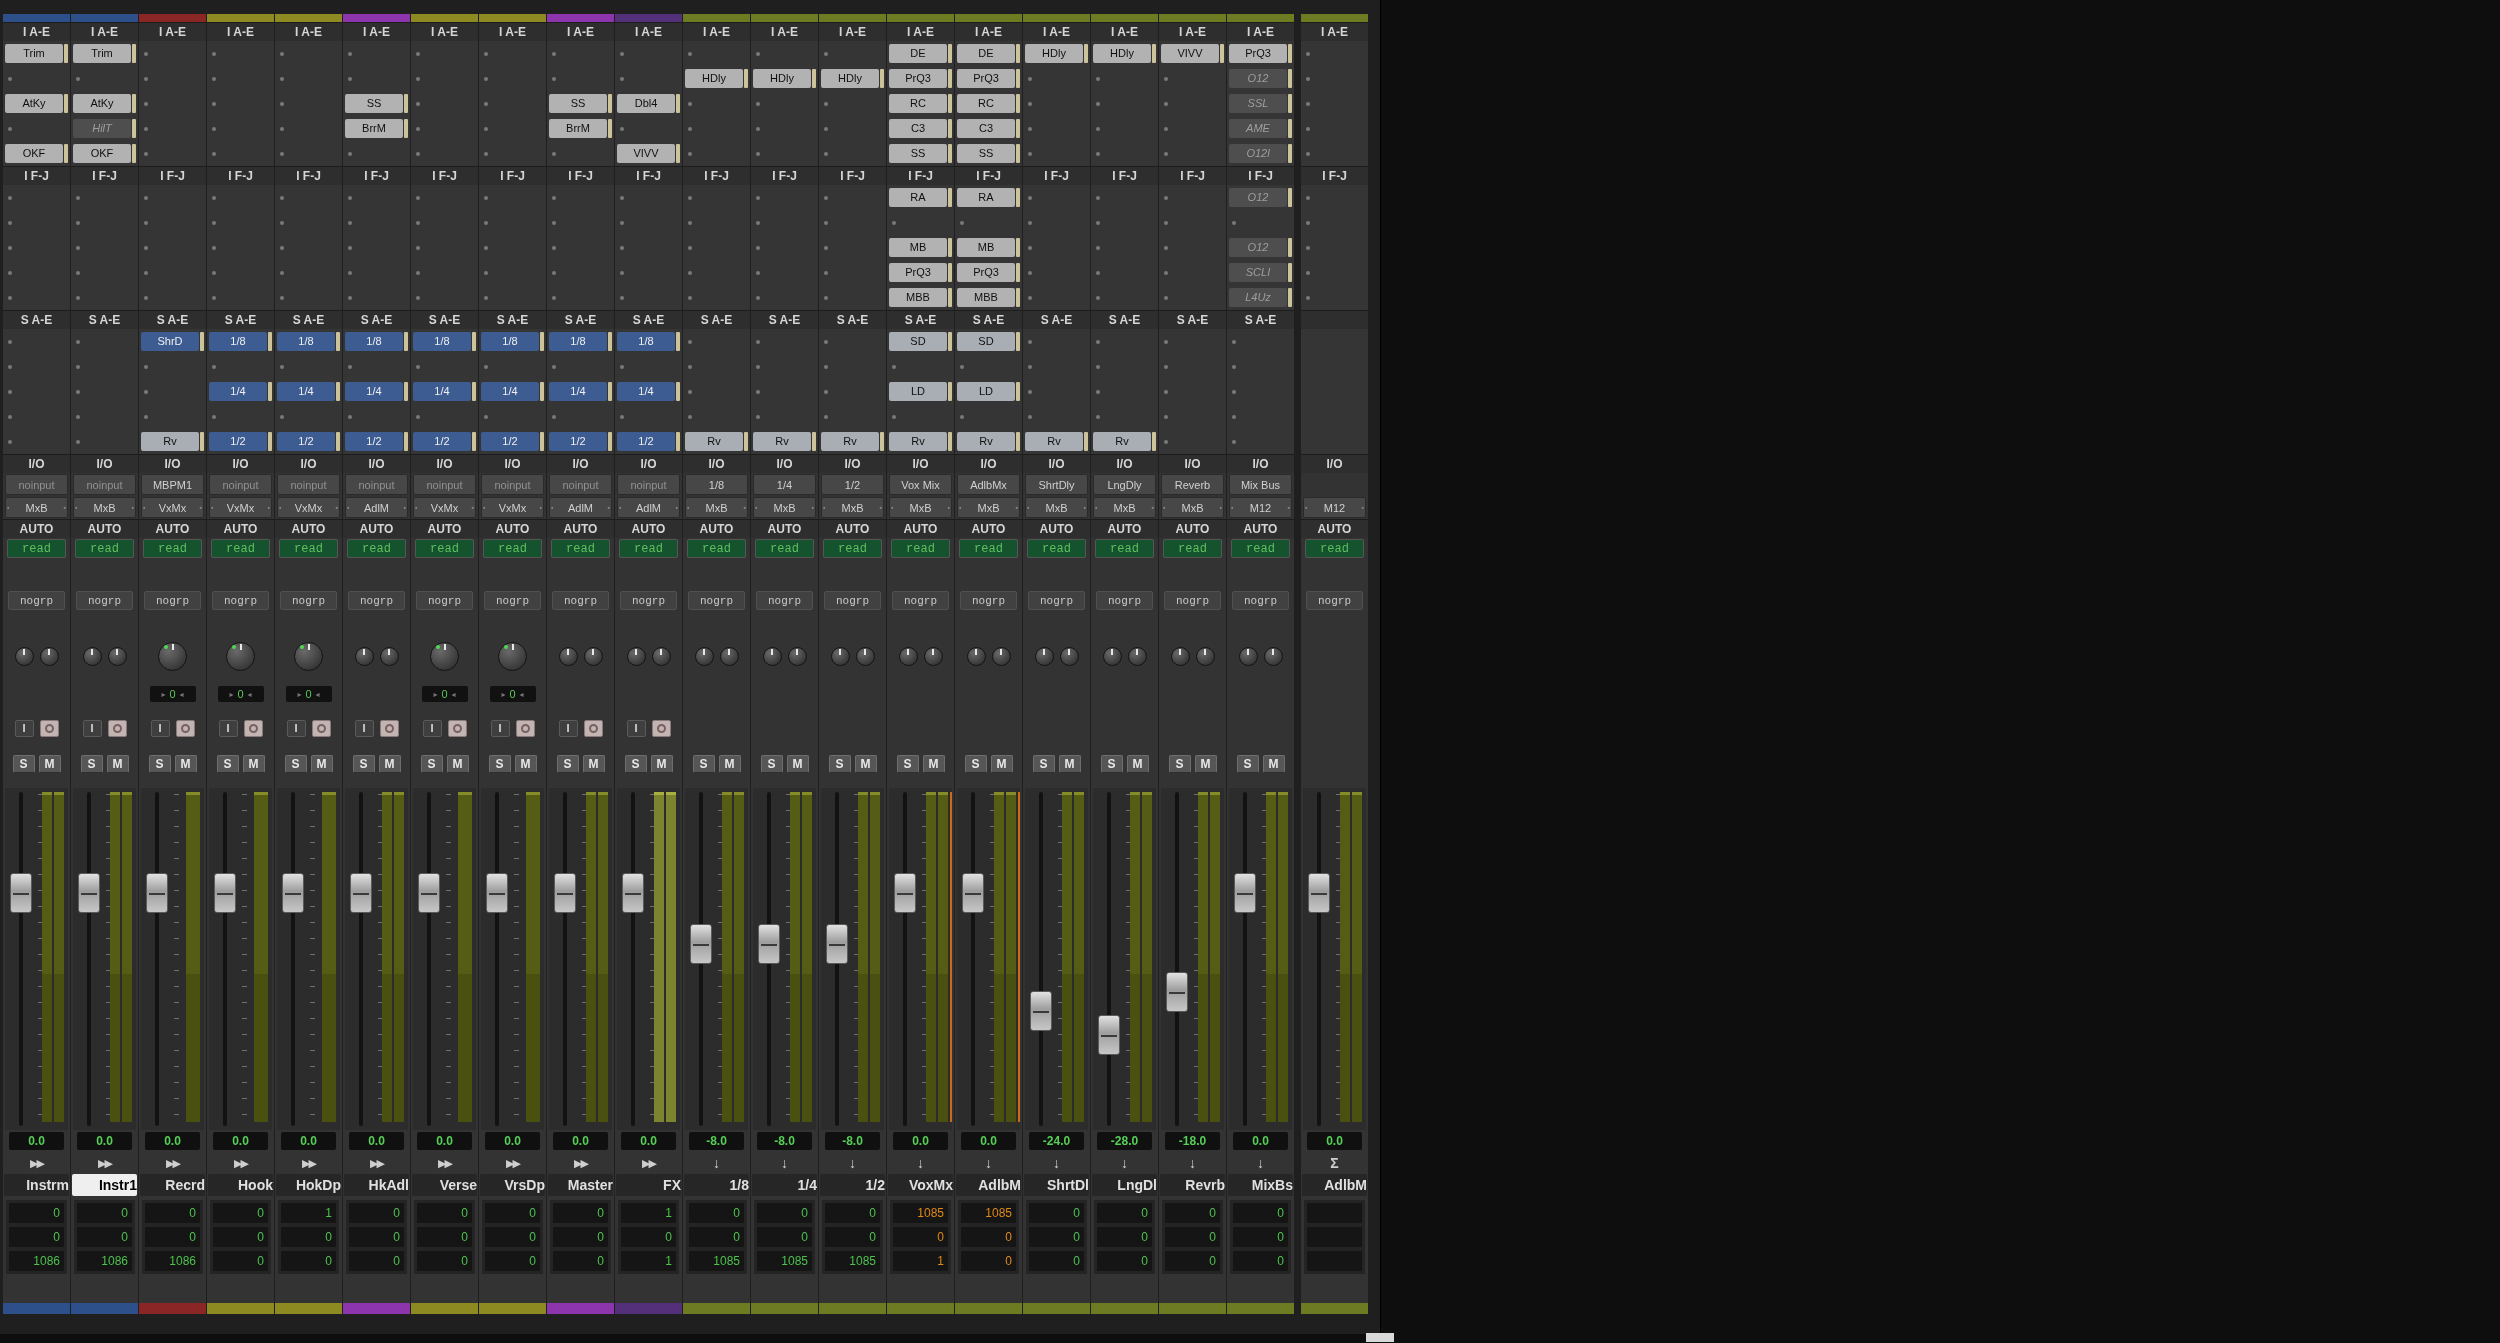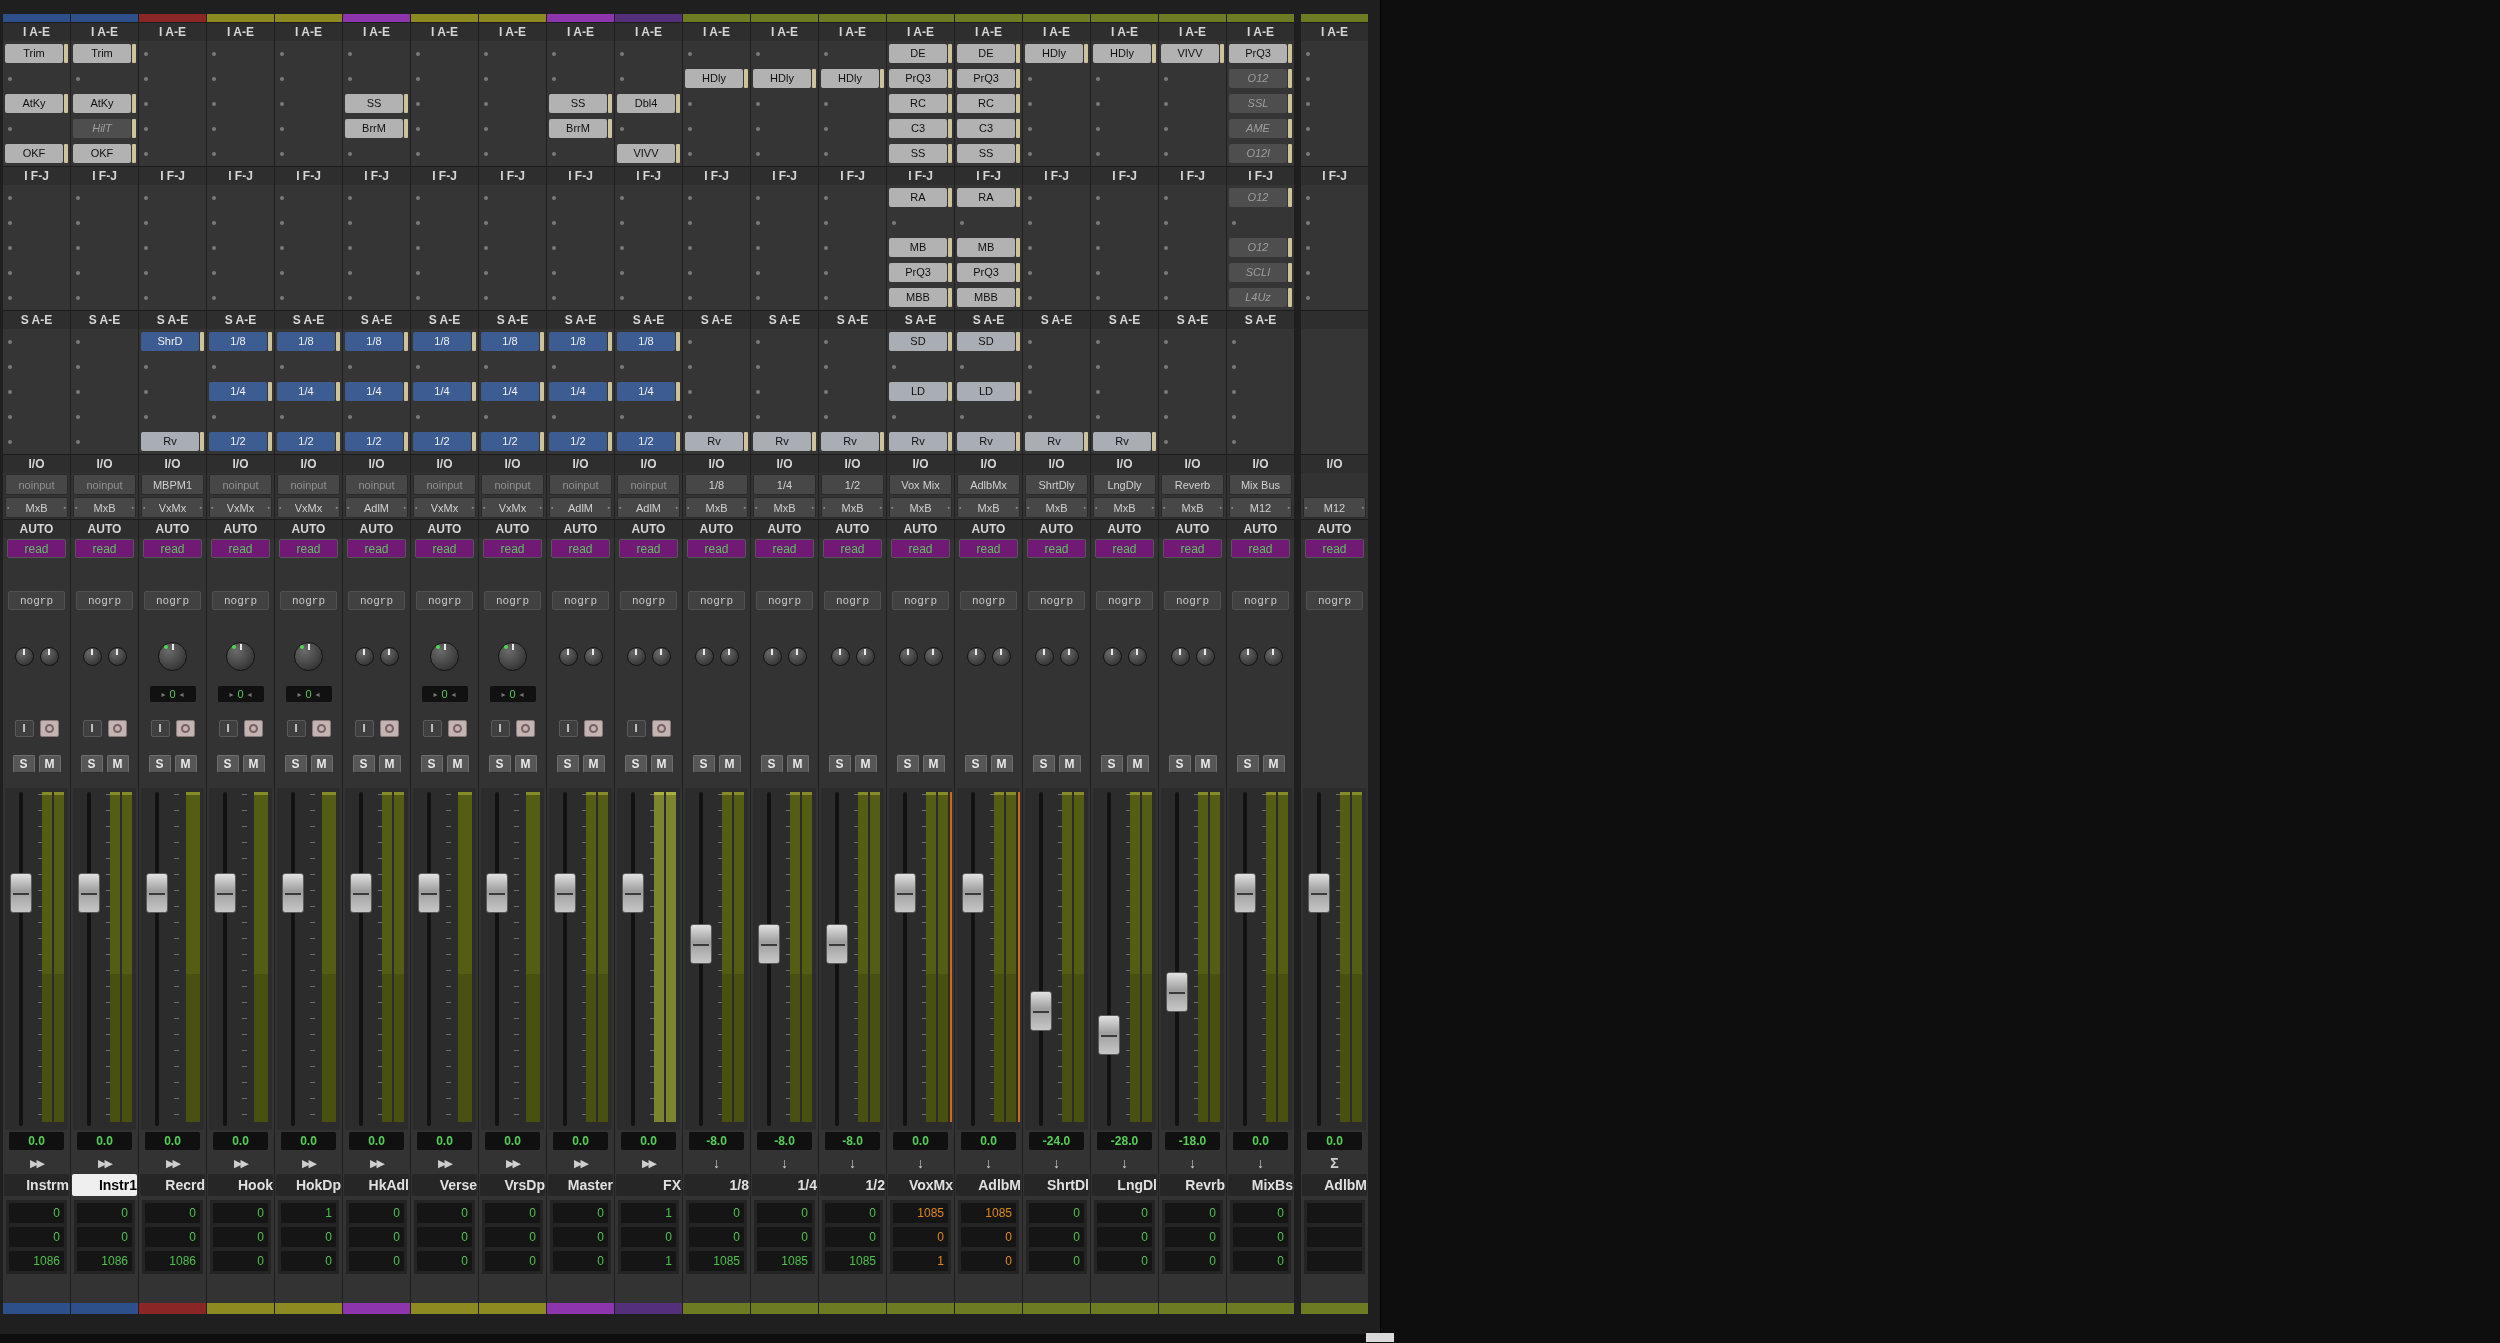--- a/index.html
+++ b/index.html
@@ -22,21 +22,21 @@
   .chip.g{background:#a9adb4;color:#101010;}
   .chip-tab{width:4px;height:19px;background:#cdc39b;margin-left:1px;border-radius:1px;}
 
   .io-row{height:23px;padding:1px 2px;box-sizing:border-box;}
   .io-btn{width:100%;height:21px;background:#474747;border:1px solid #2a2a2a;border-radius:2px;color:#d0d0d0;font-size:11px;display:flex;align-items:center;justify-content:center;padding:0 1px;box-sizing:border-box;font-family:inherit;}
   .io-btn.dim{color:#909090;}
   .io-ic{font-size:7px;color:#8a8a8a;line-height:1;}
   .io-txt{flex:1;text-align:center;overflow:hidden;white-space:nowrap;}
 
   .row-auto{height:22px;margin-bottom:30px;}
-  .read-btn{display:block;width:calc(100% - 8px);margin:1px 4px;height:19px;background:#701a75;border:1px solid #565656;border-radius:2px;color:#5fbf5f;font-size:12px;padding:0;font-family:Liberation Sans, sans-serif;}
+  .read-btn{display:block;width:calc(100% - 8px);margin:1px 4px;height:19px;background:#14532d;border:1px solid #565656;border-radius:2px;color:#5fbf5f;font-size:12px;padding:0;font-family:Liberation Mono, monospace;}
   .row-grp{height:22px;margin-bottom:16px;}
   .grp-btn{display:block;width:calc(100% - 10px);margin:1px 5px;height:19px;background:#414141;border:1px solid #505050;border-radius:2px;color:#c8c8c8;font-size:11px;padding:0;font-family:Liberation Mono, monospace;}
 
   .pan-area{height:56px;display:flex;align-items:center;justify-content:center;gap:6px;}
   .knob{width:17px;height:17px;border-radius:50%;background:radial-gradient(circle at 35% 30%,#6a6a6a,#262626);border:1px solid #141414;position:relative;}
   .knob::after{content:"";position:absolute;left:50%;top:1px;width:2px;height:6px;background:#e8e8e8;transform:translateX(-50%);}
   .knob.big{width:27px;height:27px;}
   .knob.big::before{content:"";position:absolute;left:5px;top:2px;width:4px;height:4px;border-radius:50%;background:#4fd84f;}
 
   .pan-val-row{height:20px;display:flex;justify-content:center;align-items:center;margin-bottom:12px;}

